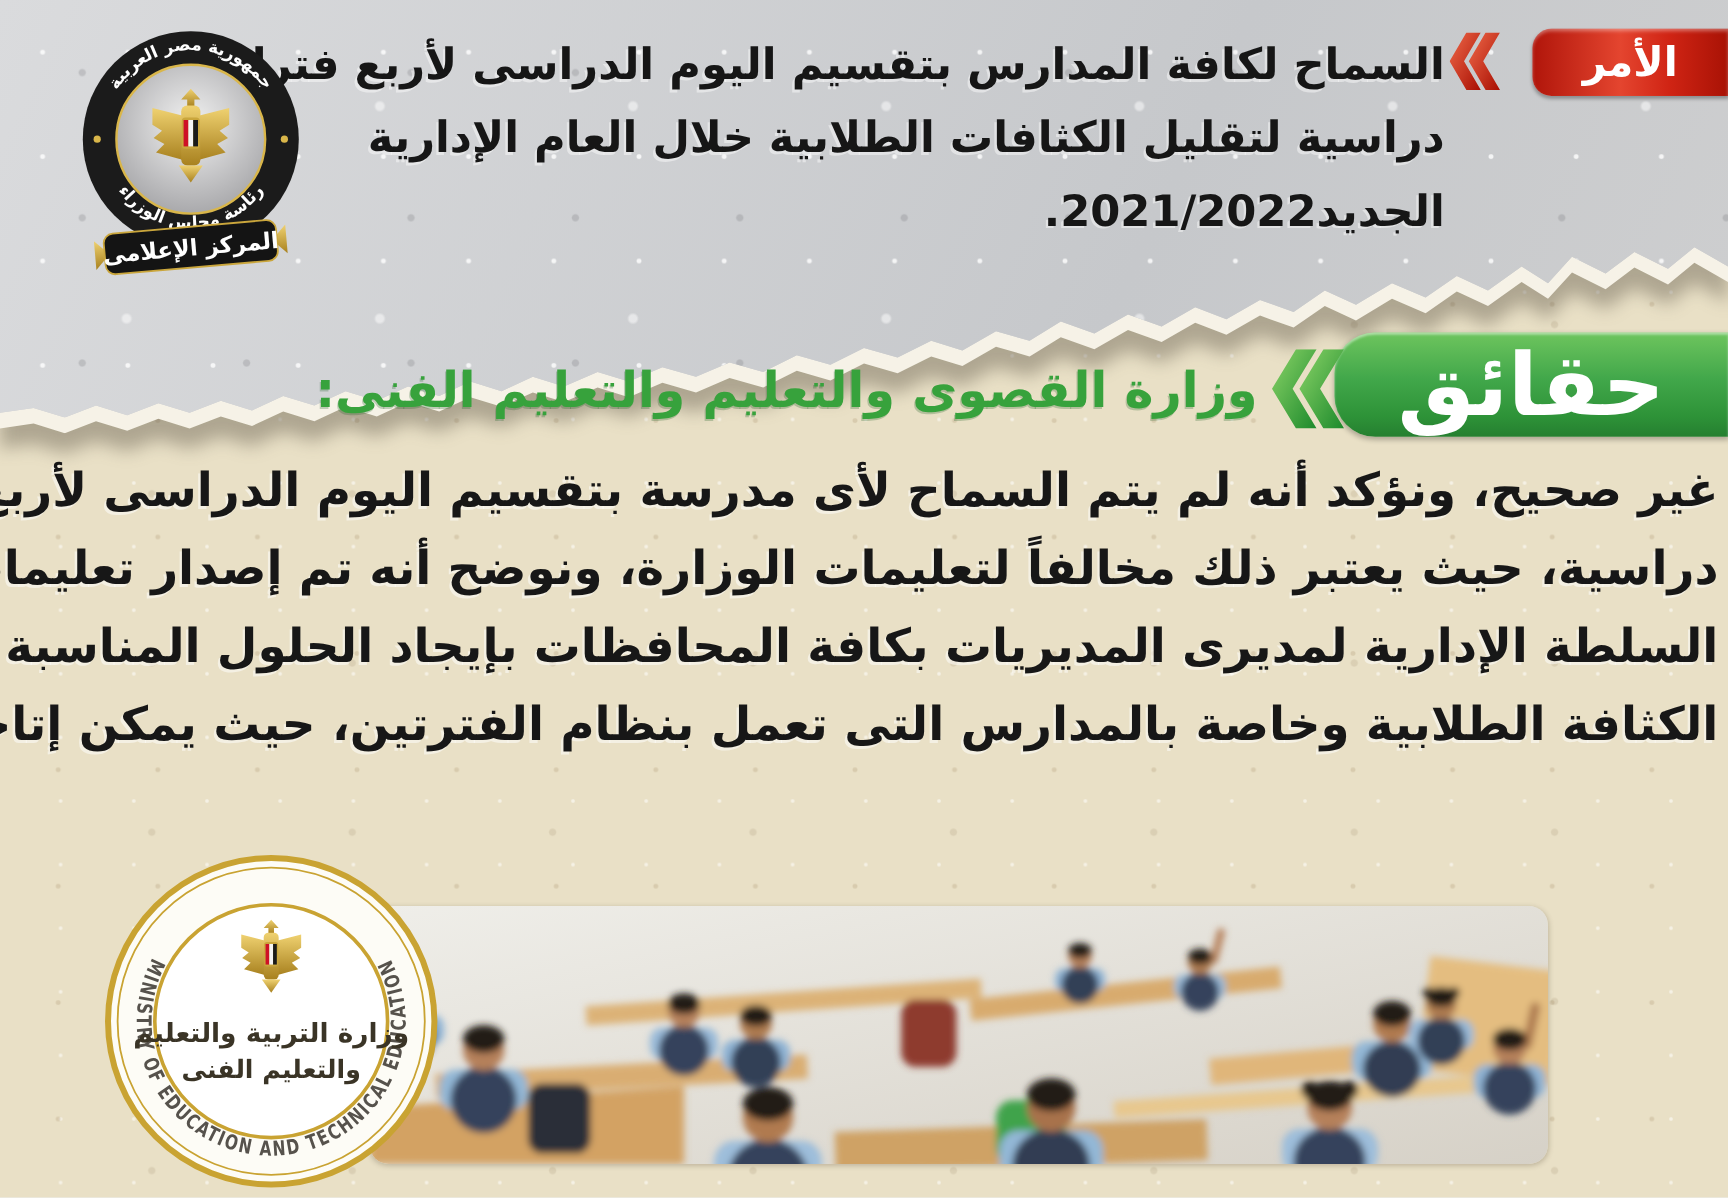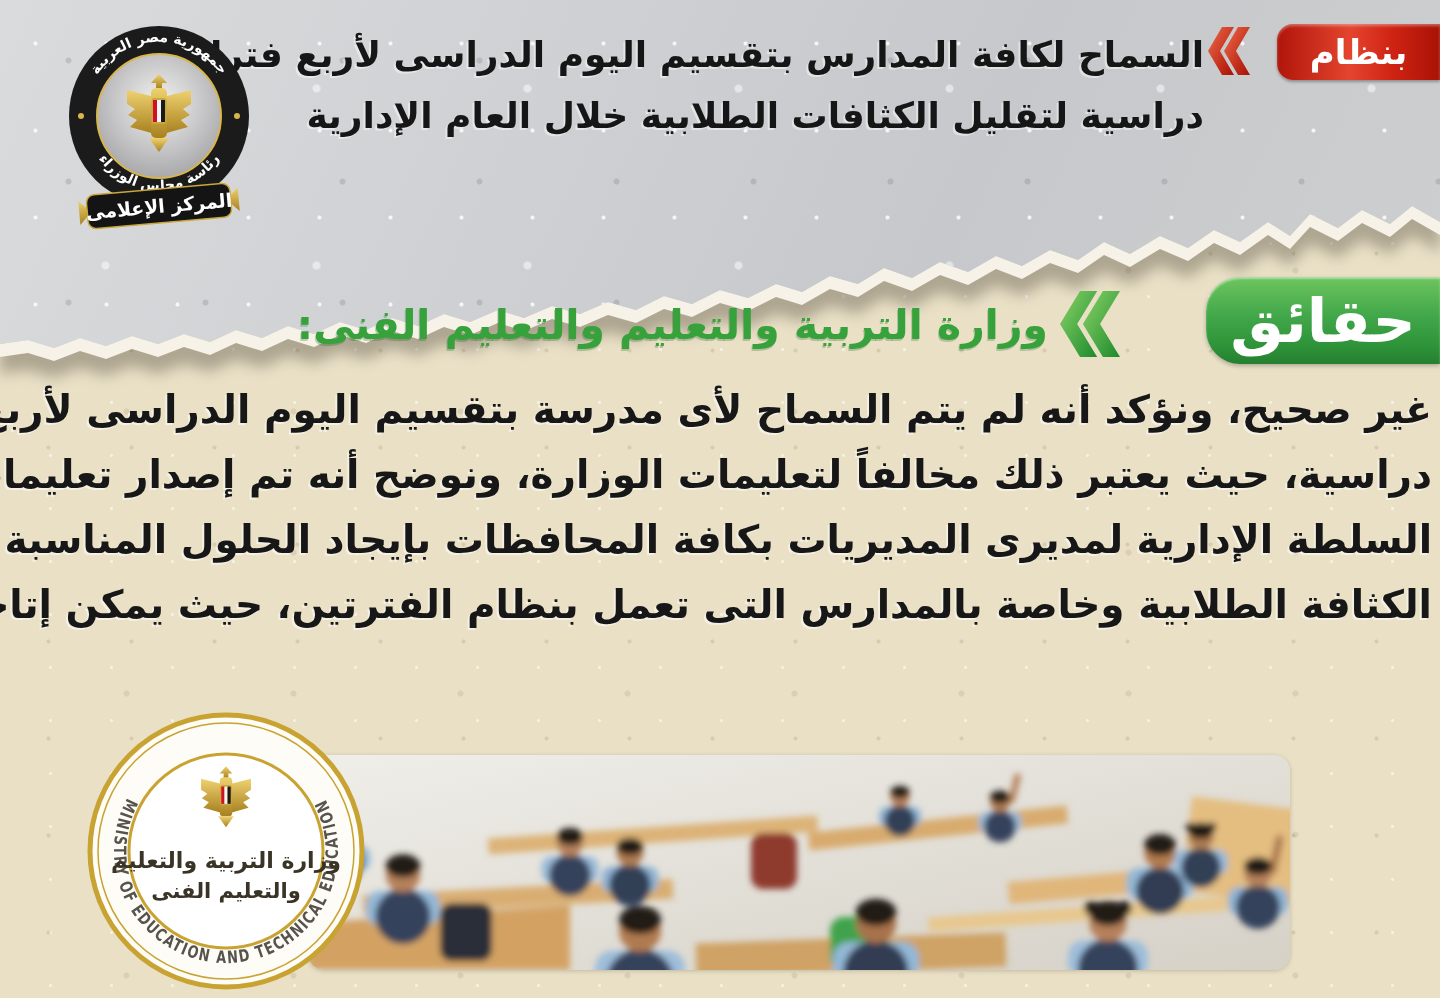--- a/index.html
+++ b/index.html
@@ -33,25 +33,25 @@
     background:linear-gradient(90deg,#b0150a 0%,#e4452f 45%,#d02414 70%,#a81205 100%);
     box-shadow:inset 0 2px 3px rgba(255,255,255,.35), 0 2px 3px rgba(0,0,0,.3);
     color:#fff;font-size:34px;font-weight:bold;direction:rtl;}
   .red-chevron{position:absolute;z-index:5;left:1208px;top:27px;}
   .rumor-text{position:absolute;z-index:5;top:24px;right:236px;direction:rtl;text-align:right;
     color:#161616;font-weight:bold;font-size:36px;line-height:61px;
     text-shadow:-2px 2px 0 rgba(255,255,255,.45);}
   .rumor-text div{white-space:nowrap;}
 
   
-  .facts-badge{position:absolute;z-index:5;top:277px;right:0;width:234px;height:87px;
+  .facts-badge{position:absolute;z-index:5;top:277px;right:0;width:328px;height:87px;
     border-radius:34px 0 0 34px;display:flex;align-items:center;justify-content:center;
     background:linear-gradient(180deg,#6ec55e 0%,#41a74a 45%,#2e9338 80%,#257f30 100%);
     box-shadow:inset 0 2px 2px rgba(255,255,255,.45), 0 2px 4px rgba(0,0,0,.25);
-    color:#fff;font-size:60px;font-weight:bold;direction:rtl;}
+    color:#fff;font-size:72px;font-weight:bold;direction:rtl;}
   .green-chevron{position:absolute;z-index:5;left:1060px;top:291px;}
   .facts-heading{position:absolute;z-index:5;top:301px;right:392px;direction:rtl;white-space:nowrap;
     color:#37a23c;font-weight:bold;font-size:41px;
     text-shadow:-1px 2px 0 rgba(25,90,30,.25);}
   .facts-body{position:absolute;z-index:5;top:377px;left:8px;width:1424px;direction:rtl;
     color:#171717;font-weight:bold;font-size:39px;line-height:65px;text-align:center;
     text-shadow:-2px 2px 0 rgba(255,255,255,.5);}
   .facts-body div{white-space:nowrap;}
 
   
@@ -113,57 +113,58 @@
 
     <g transform="translate(104,192) rotate(-5)">
       <polygon points="-80,-12 -68,0 -80,12" fill="url(#gold1)"></polygon>
       <polygon points="80,-12 68,0 80,12" fill="url(#gold1)"></polygon>
       <rect x="-72" y="-17" width="144" height="34" rx="8" fill="#141414" stroke="#caa63c" stroke-width="1.5"></rect>
       <text x="0" y="7" text-anchor="middle" font-size="19" font-weight="bold" fill="#ffffff">المركز الإعلامى</text>
     </g>
   </svg>
 
   <div class="rumor-badge">
-    <span>بنظام</span>
+    <span>الأمر</span>
   </div>
 
   <svg class="red-chevron" width="42" height="48" viewBox="0 0 42 48">
     <defs>
         <linearGradient id="rc" x1="0" y1="0" x2="1" y2="1">
       <stop offset="0" stop-color="#f06a4a"></stop>
           <stop offset="1" stop-color="#a80f03"></stop>
         </linearGradient>
       </defs>
     <path d="M42,0 L30,0 L16,24 L30,48 L42,48 L28,24 Z" fill="url(#rc)"></path>
     <path d="M26,0 L14,0 L0,24 L14,48 L26,48 L12,24 Z" fill="url(#rc)"></path>
   </svg>
 
   <div class="rumor-text">
     <div>السماح لكافة المدارس بتقسيم اليوم الدراسى لأربع فترات</div>
     <div>دراسية لتقليل الكثافات الطلابية خلال العام الإدارية</div>
+    <div>الجديد2021/2022.</div>
   </div>
 
   <div class="facts-badge">
     <span>حقائق</span>
   </div>
 
   <svg class="green-chevron" width="60" height="66" viewBox="0 0 60 66">
     <defs>
         <linearGradient id="gc" x1="0" y1="0" x2="1" y2="1">
       <stop offset="0" stop-color="#8bd468"></stop>
           <stop offset="1" stop-color="#1d8a2c"></stop>
         </linearGradient>
       </defs>
     <g transform="scale(1.43,1.375)">
       <path d="M42,0 L30,0 L16,24 L30,48 L42,48 L28,24 Z" fill="url(#gc)"></path>
       <path d="M26,0 L14,0 L0,24 L14,48 L26,48 L12,24 Z" fill="url(#gc)"></path>
     </g>
   </svg>
 
-  <div class="facts-heading">وزارة التربية والتعليم والتعليم الفنى:</div>
+  <div class="facts-heading">وزارة القصوى والتعليم والتعليم الفنى:</div>
 
   <div class="facts-body">
     <div>غير صحيح، ونؤكد أنه لم يتم السماح لأى مدرسة بتقسيم اليوم الدراسى لأربع فترات</div>
     <div>دراسية، حيث يعتبر ذلك مخالفاً لتعليمات الوزارة، ونوضح أنه تم إصدار تعليمات بمنح</div>
     <div>السلطة الإدارية لمديرى المديريات بكافة المحافظات بإيجاد الحلول المناسبة لتقليل</div>
     <div>الكثافة الطلابية وخاصة بالمدارس التى تعمل بنظام الفترتين، حيث يمكن إتاحة</div>
   </div>
 
   <div class="photo">
     <svg width="982" height="215" viewBox="0 0 982 215">

